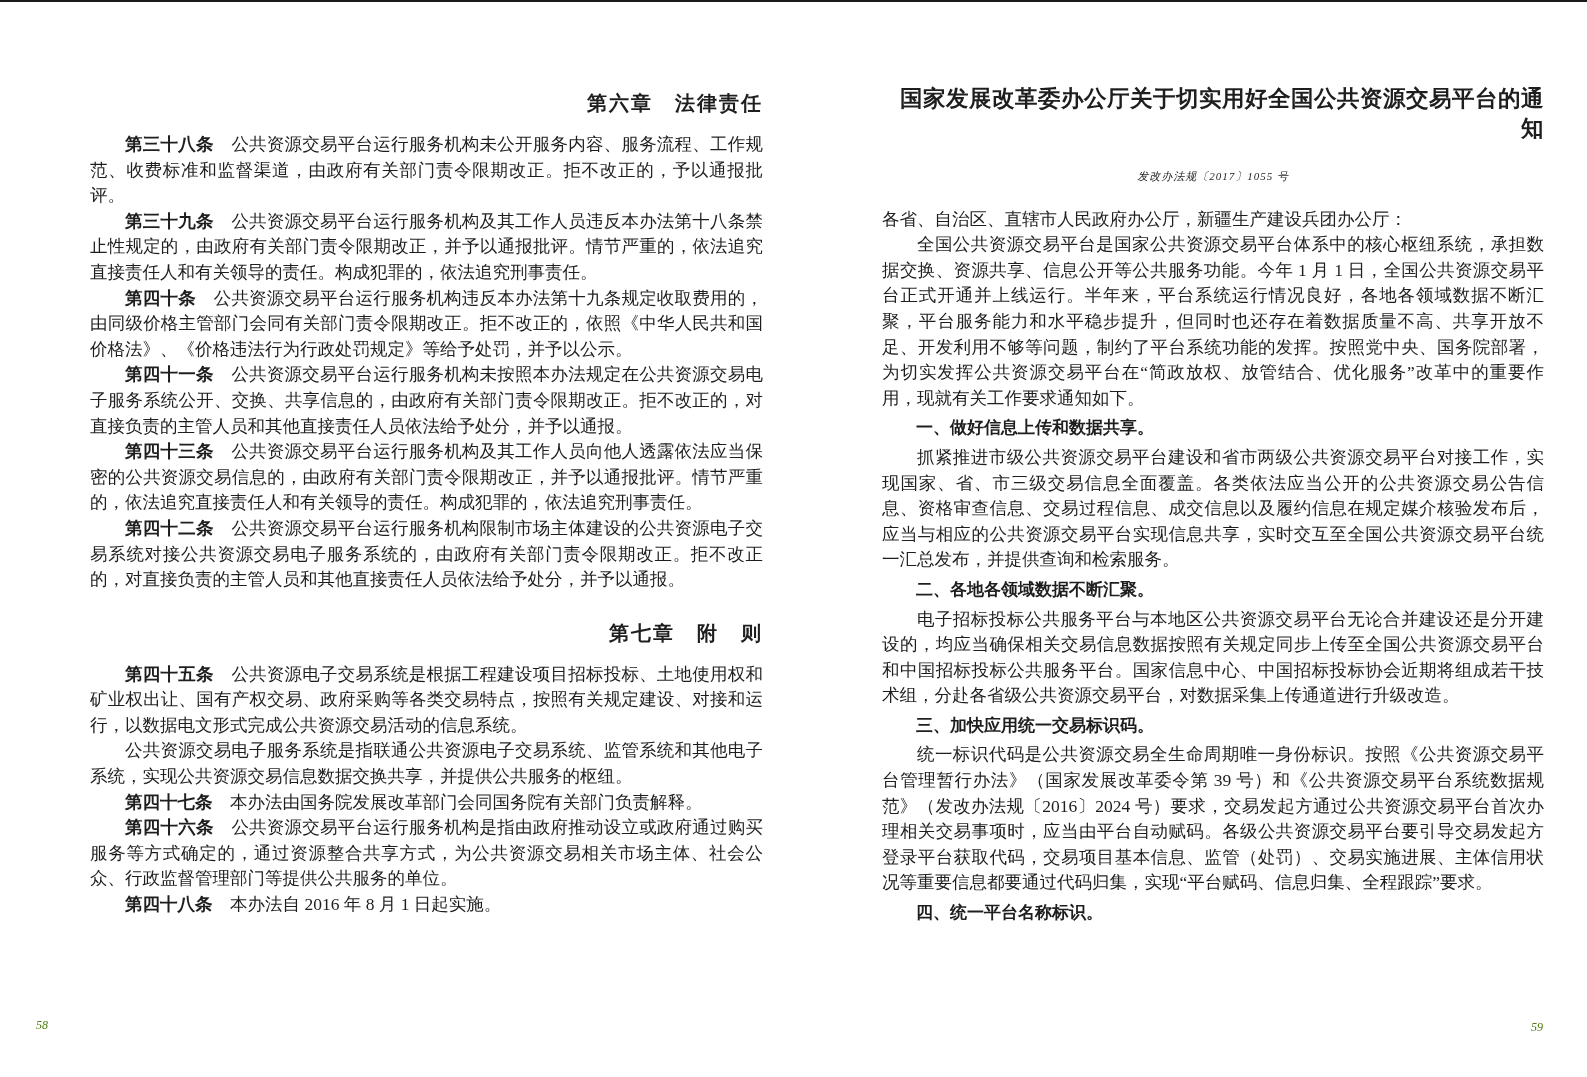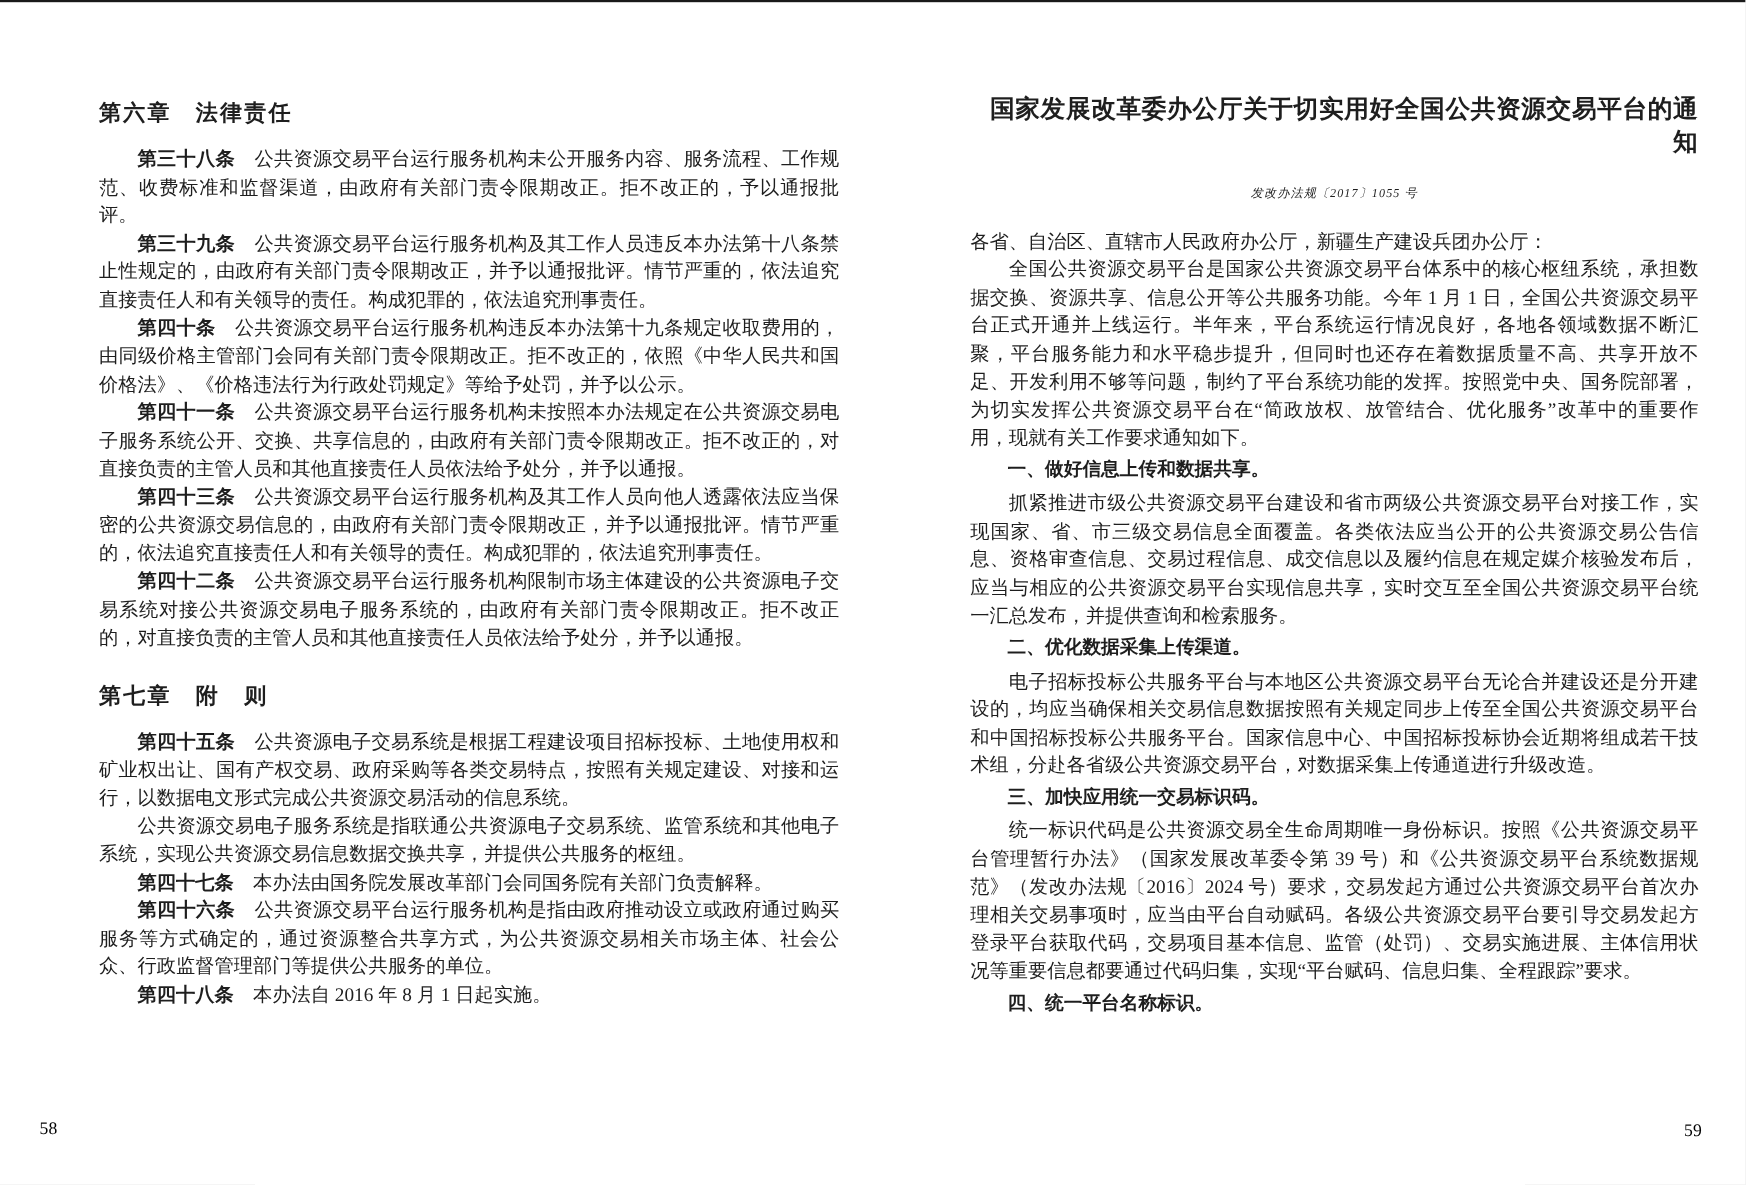--- a/index.html
+++ b/index.html
@@ -22,21 +22,21 @@
     line-height:25.6px;
   }
   #left-column  { left:90px;  top:86px; width:673px; }
   #right-column { left:882px; top:84px; width:662px; }
 
   .blk-chapter {
     font-family:"Liberation Sans","DejaVu Sans",sans-serif;
     font-weight:bold;
     font-size:20px;
     line-height:28px;
-    text-align:left;
+    text-align:right;
     letter-spacing:2px;
     margin:26px 0 15px 0;
   }
   .blk-chapter:first-child { margin-top:3px; }
 
   .blk-article, .blk-plain, .blk-para {
     margin:0;
     text-indent:2em;
   }
   .blk-salutation { margin:0; text-indent:0; }
@@ -63,22 +63,23 @@
   .doc-number {
     font-style:italic;
     font-size:11px;
     text-align:center;
     letter-spacing:1px;
     margin:0 0 17px 0;
   }
 
   .page-number {
     position:absolute;
-    font-size:16px;
-    color:#000000;
+    font-size:12px;
+    color:#4d7c0f;
+    font-style:italic;
   }
   #page-number-left  { left:36px;  top:1018px; }
   #page-number-right { left:1531px; top:1020px; }
 </style>
 </head>
 <body>
 
 <div id="spread">
   <div id="top-rule"></div>
 
@@ -99,21 +100,21 @@
     </div>
 
   <div id="right-column" class="column">
     <div class="doc-title">国家发展改革委办公厅关于切实用好全国公共资源交易平台的通知</div>
     <div class="doc-number">发改办法规〔2017〕1055 号</div>
     <div>
         <p class="blk-salutation">各省、自治区、直辖市人民政府办公厅，新疆生产建设兵团办公厅：</p>
         <p class="blk-para">全国公共资源交易平台是国家公共资源交易平台体系中的核心枢纽系统，承担数据交换、资源共享、信息公开等公共服务功能。今年 1 月 1 日，全国公共资源交易平台正式开通并上线运行。半年来，平台系统运行情况良好，各地各领域数据不断汇聚，平台服务能力和水平稳步提升，但同时也还存在着数据质量不高、共享开放不足、开发利用不够等问题，制约了平台系统功能的发挥。按照党中央、国务院部署，为切实发挥公共资源交易平台在“简政放权、放管结合、优化服务”改革中的重要作用，现就有关工作要求通知如下。</p>
         <div class="blk-section">一、做好信息上传和数据共享。</div>
         <p class="blk-para">抓紧推进市级公共资源交易平台建设和省市两级公共资源交易平台对接工作，实现国家、省、市三级交易信息全面覆盖。各类依法应当公开的公共资源交易公告信息、资格审查信息、交易过程信息、成交信息以及履约信息在规定媒介核验发布后，应当与相应的公共资源交易平台实现信息共享，实时交互至全国公共资源交易平台统一汇总发布，并提供查询和检索服务。</p>
-        <div class="blk-section">二、优化数据采集上传渠道。</div>
+        <div class="blk-section">二、各地各领域数据不断汇聚。</div>
         <p class="blk-para">电子招标投标公共服务平台与本地区公共资源交易平台无论合并建设还是分开建设的，均应当确保相关交易信息数据按照有关规定同步上传至全国公共资源交易平台和中国招标投标公共服务平台。国家信息中心、中国招标投标协会近期将组成若干技术组，分赴各省级公共资源交易平台，对数据采集上传通道进行升级改造。</p>
         <div class="blk-section">三、加快应用统一交易标识码。</div>
         <p class="blk-para">统一标识代码是公共资源交易全生命周期唯一身份标识。按照《公共资源交易平台管理暂行办法》（国家发展改革委令第 39 号）和《公共资源交易平台系统数据规范》（发改办法规〔2016〕2024 号）要求，交易发起方通过公共资源交易平台首次办理相关交易事项时，应当由平台自动赋码。各级公共资源交易平台要引导交易发起方登录平台获取代码，交易项目基本信息、监管（处罚）、交易实施进展、主体信用状况等重要信息都要通过代码归集，实现“平台赋码、信息归集、全程跟踪”要求。</p>
         <div class="blk-section">四、统一平台名称标识。</div>
       </div>
   </div>
 
   <span id="page-number-left" class="page-number">58</span>
   <span id="page-number-right" class="page-number">59</span>
 </div>

